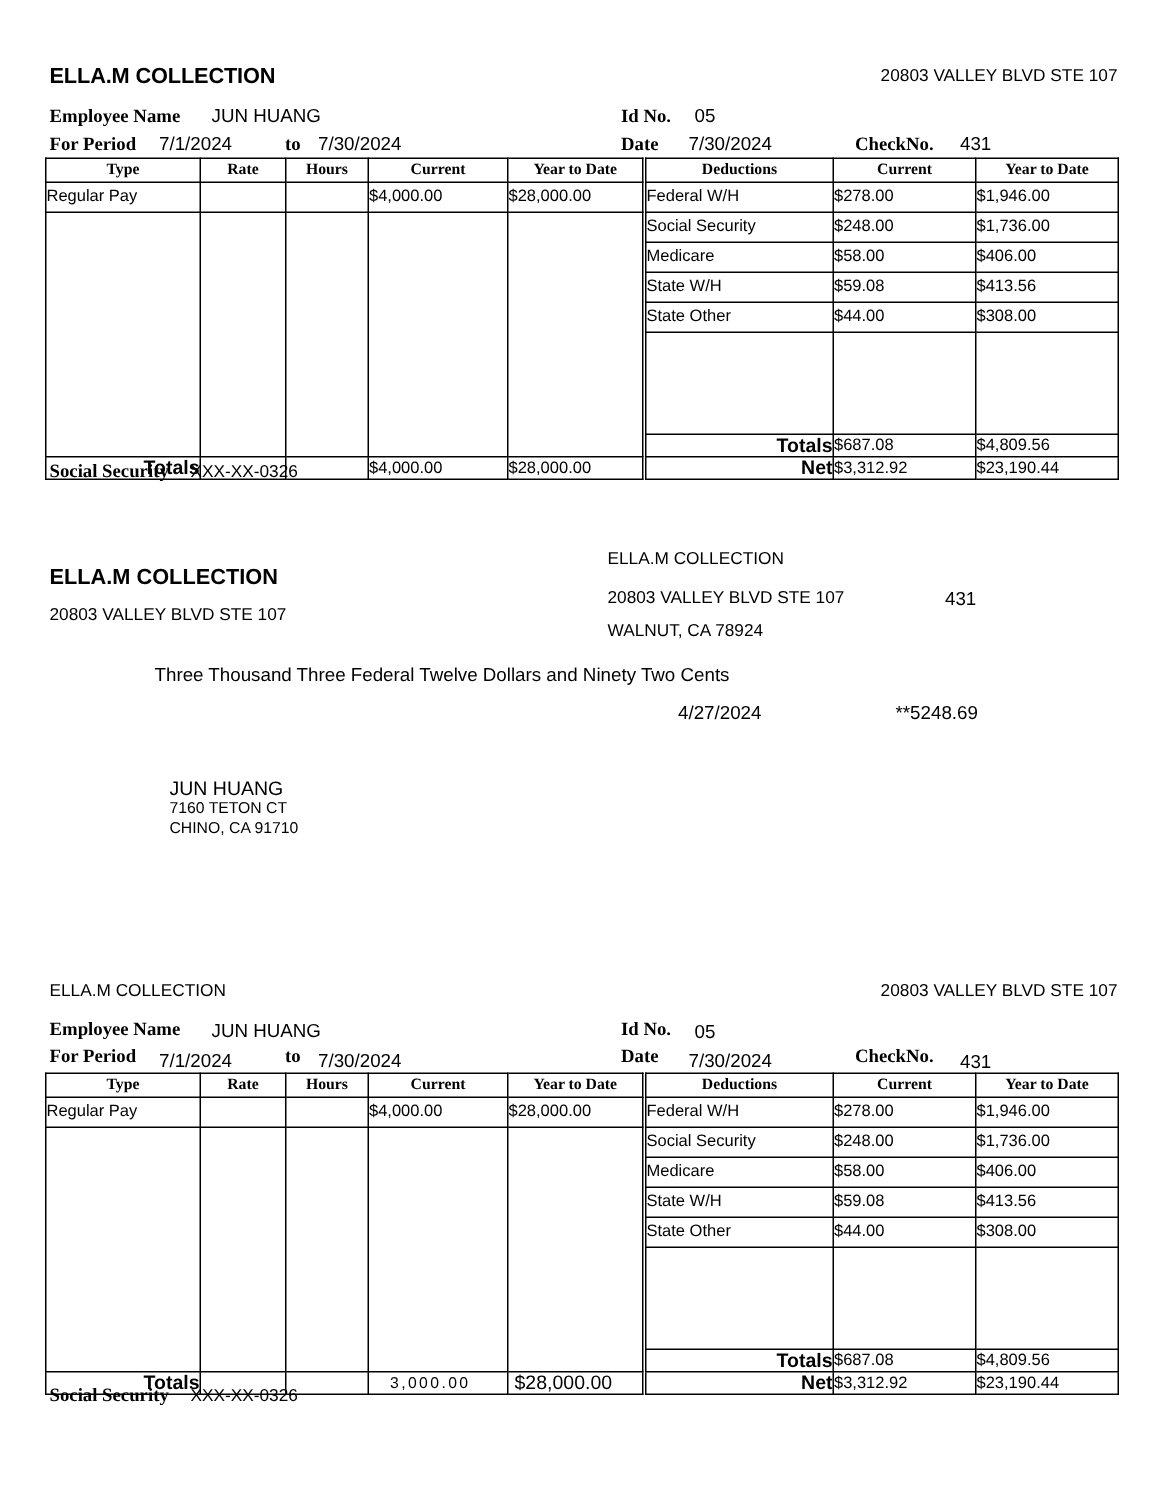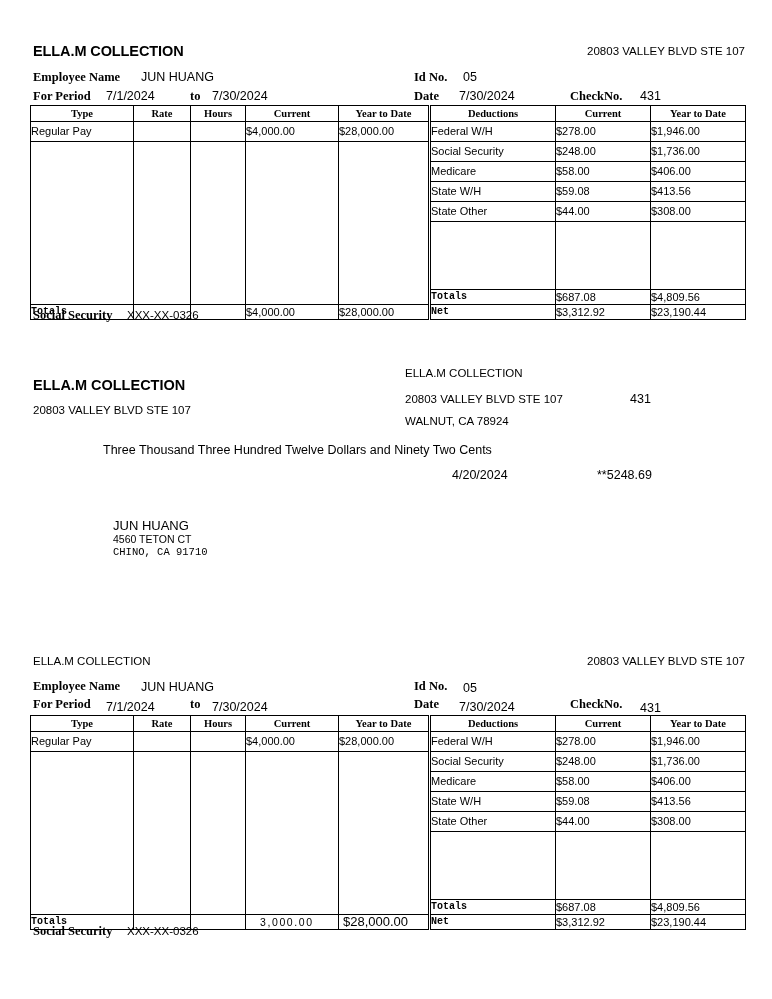--- a/index.html
+++ b/index.html
@@ -76,24 +76,24 @@
     font-family: "Liberation Sans", sans-serif;
     font-size: 11px;
     height: 19px;
     line-height: 19px;
     padding-left: 6px;
     white-space: nowrap;
     overflow: hidden;
   }
   .cell.blank { height: 19px; }
   .totrow {
-    font-family: Liberation Mono, monospace;
-    font-weight: bold;
-    font-size: 10px;
-    text-align: left;
+    font-family: Liberation Sans, sans-serif;
+    font-weight: bold;
+    font-size: 13px;
+    text-align: right;
     height: 14px;
     line-height: 14px;
     vertical-align: middle;
   }
   .totval {
     font-family: "Liberation Sans", sans-serif;
     font-size: 11px;
     font-weight: normal;
     text-align: left;
     padding-left: 6px;
@@ -301,29 +301,29 @@
     <div class="abs chk-title" style="left:33px; top:377px;">ELLA.M COLLECTION</div>
 
     <div class="abs chk-text" style="left:405px; top:393px;">20803 VALLEY BLVD STE  107</div>
 
     <div class="abs chk-num" style="left:630px; top:392px;">431</div>
 
     <div class="abs chk-text" style="left:33px; top:404px;">20803 VALLEY BLVD STE  107</div>
 
     <div class="abs chk-text" style="left:405px; top:415px;">WALNUT, CA 78924</div>
 
-    <div class="abs chk-words" style="left:103px; top:443px;">Three Thousand Three Hundred Twelve Dollars and Ninety Two Cents</div>
-
-    <div class="abs chk-amt" style="left:452px; top:468px;">4/20/2024</div>
+    <div class="abs chk-words" style="left:103px; top:443px;">Three Thousand Three Federal Twelve Dollars and Ninety Two Cents</div>
+
+    <div class="abs chk-amt" style="left:452px; top:468px;">4/27/2024</div>
 
     <div class="abs chk-amt" style="left:597px; top:468px;">**5248.69</div>
 
     <div class="abs payee-name" style="left:113px; top:518px;">JUN  HUANG</div>
-    <div class="abs payee-addr" style="left:113px; top:533px;">4560 TETON CT</div>
-    <div class="abs payee-addr" style="left:113px; top:546px;font-family:Liberation Mono, monospace;">CHINO, CA 91710</div>
+    <div class="abs payee-addr" style="left:113px; top:533px;">7160 TETON CT</div>
+    <div class="abs payee-addr" style="left:113px; top:546px;">CHINO, CA 91710</div>
   </div>
 
   <div class="stub">
 
     <div class="abs company-title-sm" style="left:33px; top:655px;">ELLA.M COLLECTION</div>
 
     <div class="abs addr-right" style="left:440px; top:655px; width:305px;">20803 VALLEY BLVD STE  107</div>
 
     <div class="abs fld-label" style="left:33px; top:679px;">Employee Name</div>
     <div class="abs fld-value" style="left:141px; top:680px;">JUN  HUANG</div>

